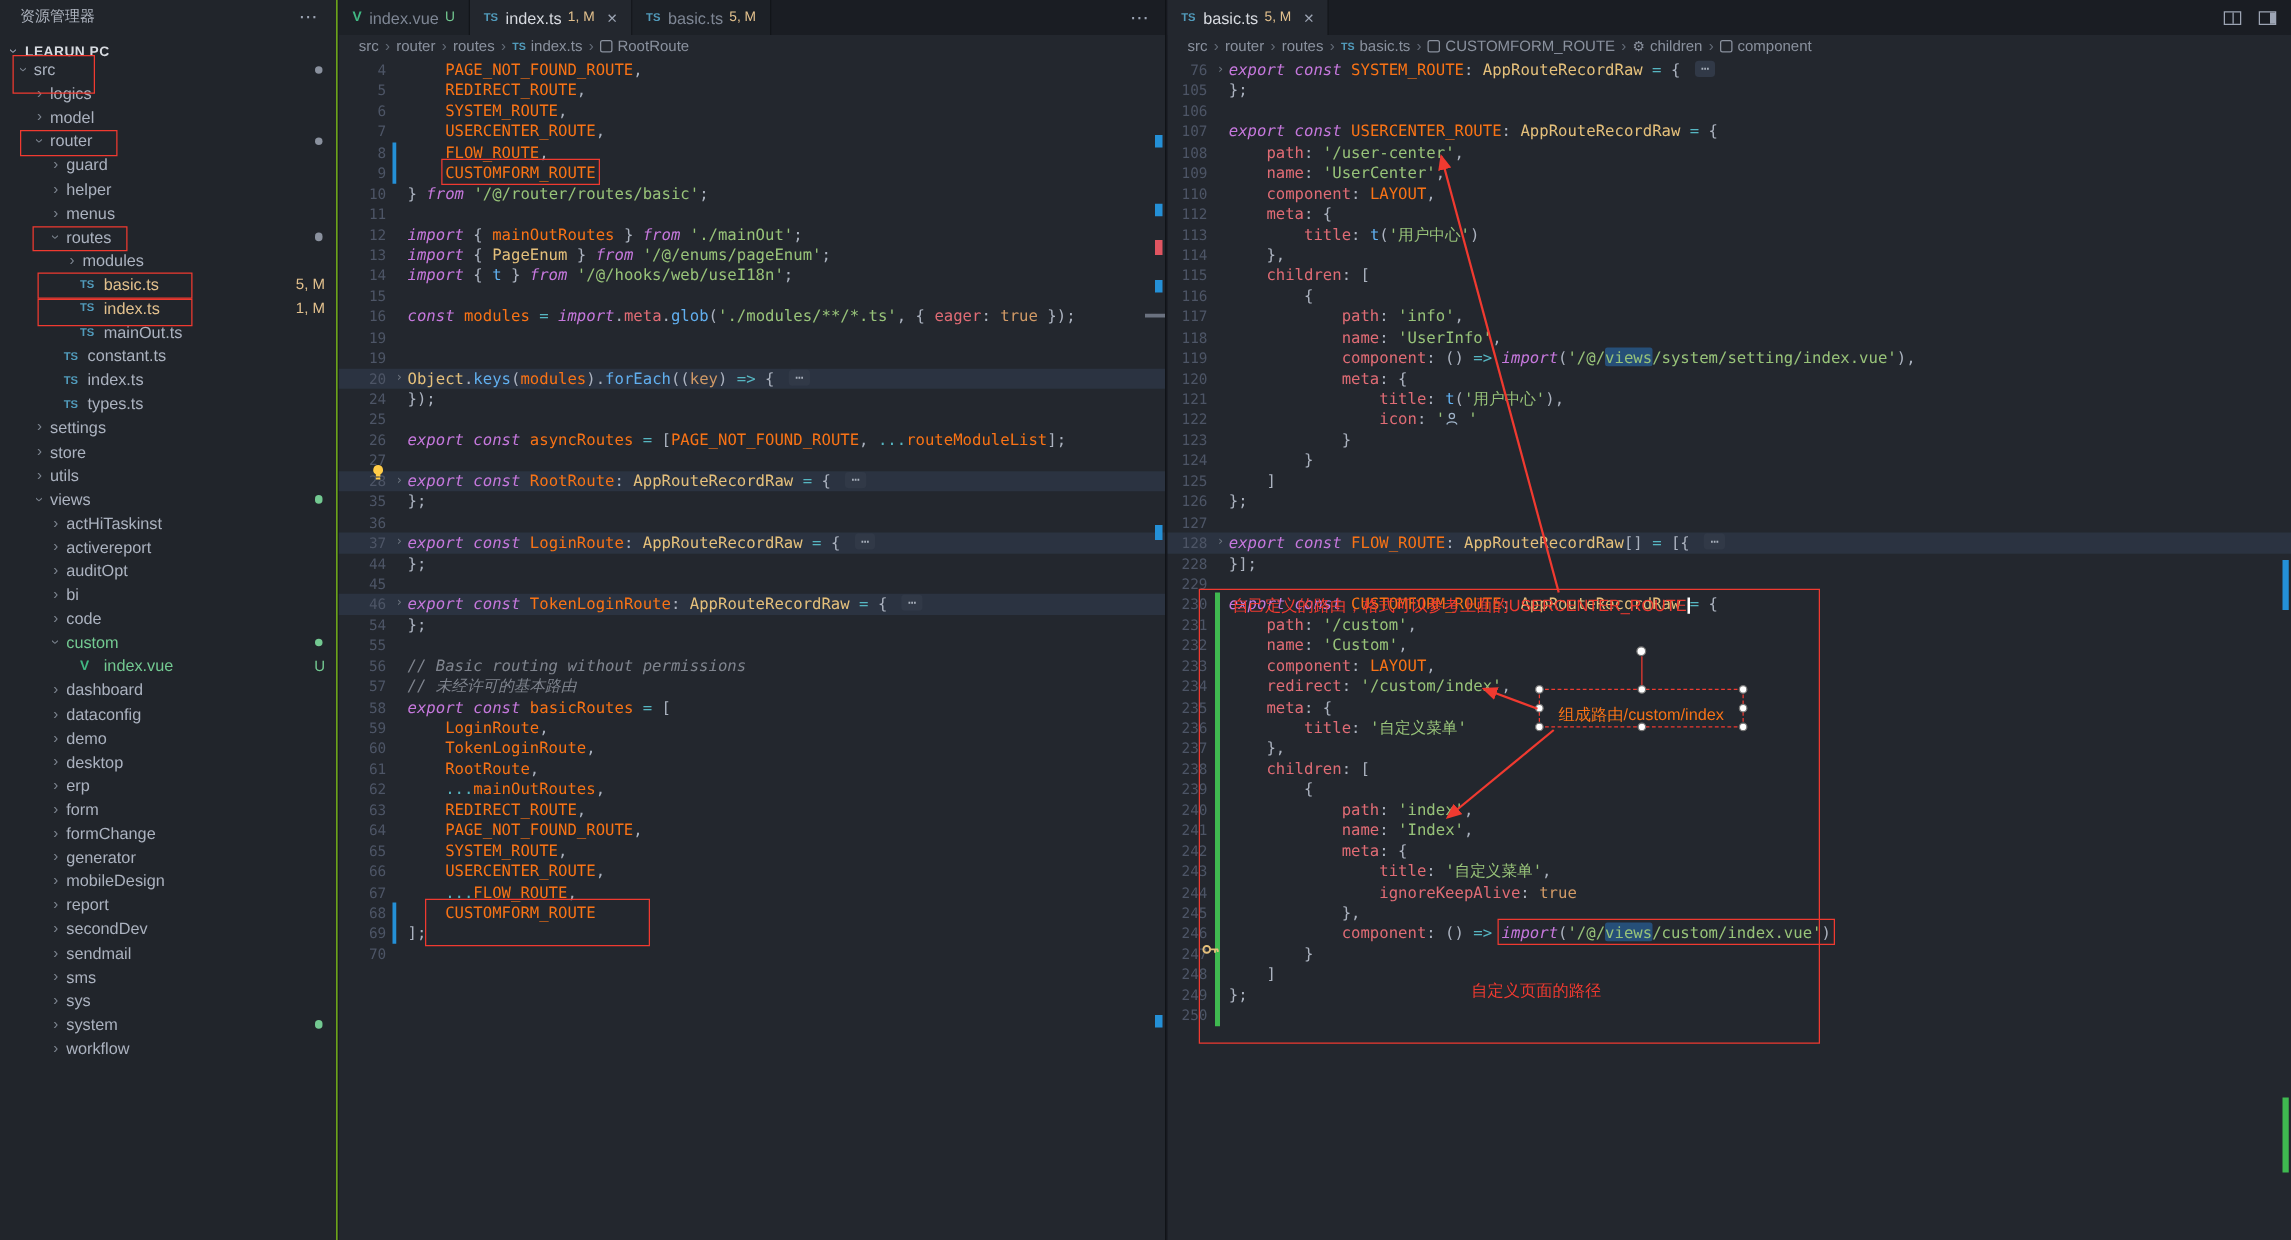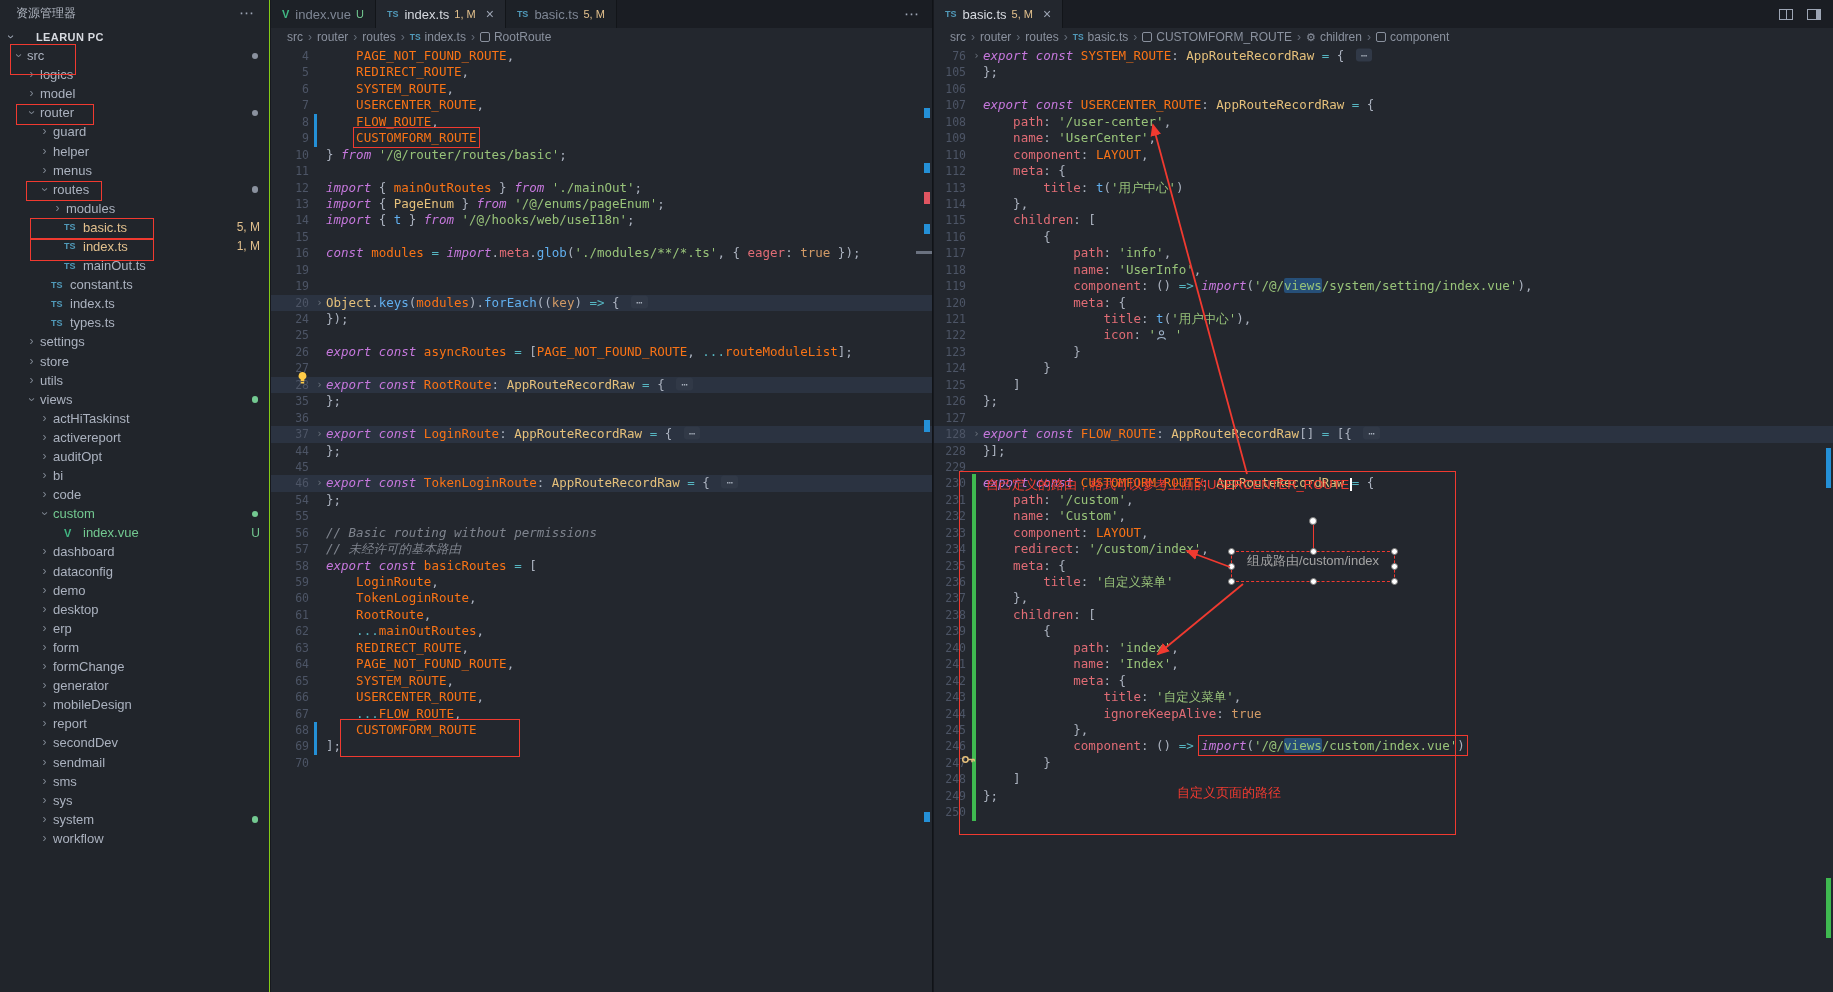--- a/index.html
+++ b/index.html
@@ -7,21 +7,21 @@
   body{width:1833px;height:992px;position:relative;overflow:hidden;
        font-family:"Liberation Sans",sans-serif;color:#abb2bf}
   #window{position:absolute;inset:0}
 
   
   .sidebar{position:absolute;left:0;top:0;width:270px;height:992px;background:#21252b;
            border-right:1px solid #84cc16}
   .panel-title{height:26px;display:flex;align-items:center;justify-content:space-between;
                padding:0 14px 0 16px;font-size:12px;color:#aeb4bf}
   .panel-more{color:#9da5b4;font-size:15px;letter-spacing:1px;cursor:pointer}
-  .section-header{height:22px;display:flex;align-items:center;gap:19px;padding-left:5px;
+  .section-header{height:22px;display:flex;align-items:flex-end;gap:3px;padding-left:5px;
                   font-size:11px;font-weight:bold;color:#d7dae0;letter-spacing:.4px}
   .sec-chev{display:inline-block;transform:rotate(90deg);font-weight:normal;font-size:12px;color:#9da5b4;width:12px;text-align:center}
   .tree{position:absolute;top:46px;left:0;right:0}
   .tree-row{height:19.1px;display:flex;align-items:center;font-size:13px;color:#abb2bf;position:relative;cursor:pointer}
   .chev{width:13px;flex:none;font-size:12px;color:#7d8590;text-align:center;line-height:13px}
   .chev.open{transform:rotate(90deg)}
   .chev-sp{width:13px;flex:none}
   .ico-ts{width:17px;flex:none;color:#519aba;font-weight:bold;font-size:9px;text-align:left}
   .ico-vue{width:17px;flex:none;color:#41b883;font-weight:bold;font-size:11px;text-align:left}
   .tab .ico-ts,.tab .ico-vue{width:auto;margin-right:1px}
@@ -83,22 +83,22 @@
 
   
   .gbar{position:absolute;width:3px;pointer-events:none}
   .ovmark{position:absolute;pointer-events:none}
   .bulb{position:absolute;pointer-events:none}
 
   
   .abox{position:absolute;border:1.7px solid #f03a30;pointer-events:none;z-index:50}
   .atext{position:absolute;color:#f03a30;font-size:13px;white-space:nowrap;z-index:55;font-family:"Liberation Sans",sans-serif}
   .acursor{display:inline-block;width:2px;height:13px;background:#fff;vertical-align:-2px;margin-left:1px}
-  .dashbox{position:absolute;border:1.4px dashed #f03a30;display:flex;align-items:flex-start;justify-content:center;
-           color:#a3a3a3;font-size:13px;z-index:55;white-space:nowrap}
+  .dashbox{position:absolute;border:1.4px dashed #f03a30;display:flex;align-items:flex-end;justify-content:center;
+           color:#f97316;font-size:13px;z-index:55;white-space:nowrap}
   .handle{position:absolute;width:7px;height:7px;background:#fff;border:1px solid #777;border-radius:50%;z-index:56}
   .rot-line{position:absolute;left:50%;top:-27px;width:1.4px;height:27px;background:#f03a30}
   .rot-circle{position:absolute;left:calc(50% - 4px);top:-35px;width:8px;height:8px;background:#fff;border:1px solid #777;border-radius:50%}
   .arrows{position:absolute;inset:0;pointer-events:none;z-index:60}
 </style>
 </head>
 <body>
 
 <div id="window">
 

